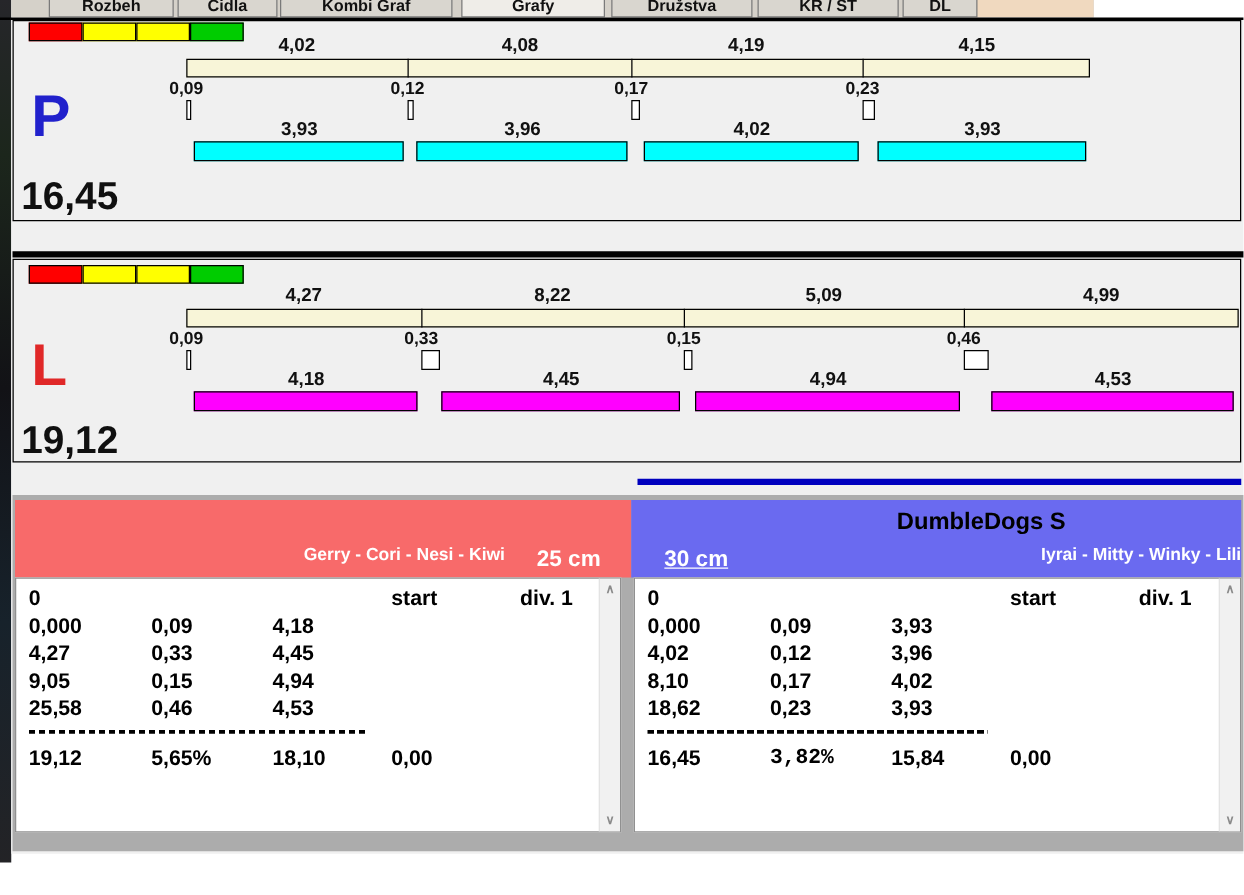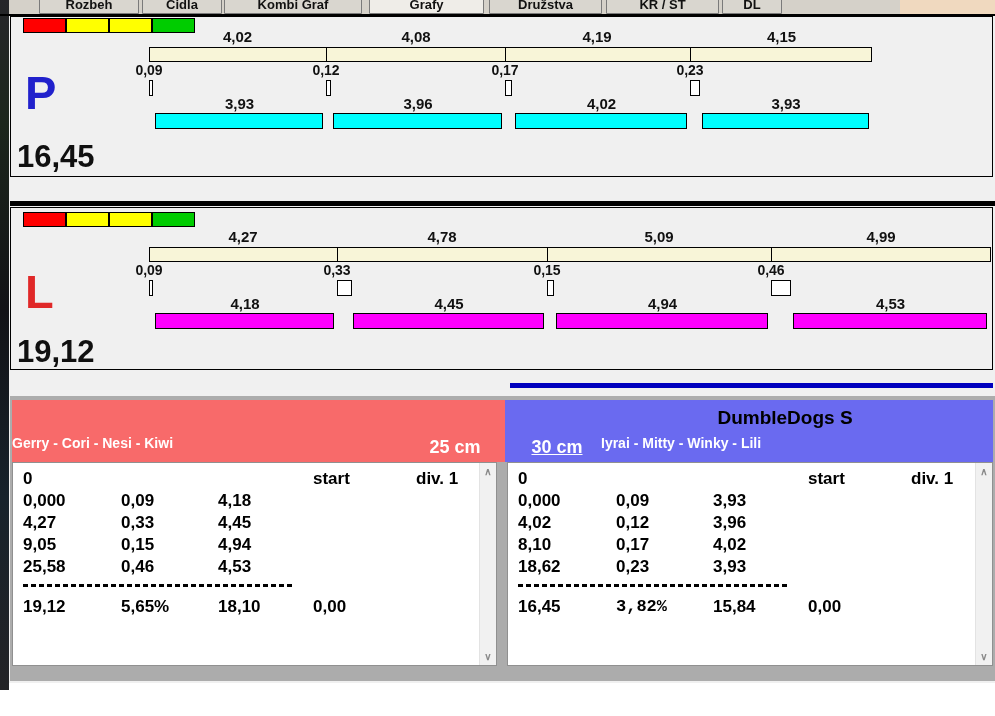--- a/index.html
+++ b/index.html
@@ -1,20 +1,20 @@
 <!DOCTYPE html>
 <html><head>
 <meta charset="utf-8">
 <style>
   html,body{margin:0;padding:0;background:#fff;}
   .screen{position:relative;width:995px;height:716px;background:#fff;overflow:hidden;
           font-family:"Liberation Sans",sans-serif;}
   .left-strip{position:absolute;left:0;top:0;width:9px;height:690px;
           background:linear-gradient(180deg,#26262a 0%,#1c261c 18%,#121216 45%,#17222b 72%,#232326 100%);}
-  .tabbar{position:absolute;left:9px;top:0;width:986px;height:14px;background:#D5D1C9;overflow:hidden;}
+  .tabbar{position:absolute;left:9px;top:0;width:866px;height:14px;background:#D5D1C9;overflow:hidden;}
   .tab{position:absolute;top:-9px;height:23px;background:#D9D6CF;border:1px solid #7a7a7a;
        border-radius:3px 3px 0 0;font:bold 13px/26px "Liberation Sans",sans-serif;
        text-align:center;color:#111;box-sizing:border-box;}
   .tab.active{background:#EFEDE8;}
   .tab-peach{position:absolute;right:0;top:0;width:95px;height:14px;background:#F0D9BF;}
   .topline{position:absolute;left:0;top:14px;width:995px;height:2px;background:#000;}
   .mainbg{position:absolute;left:9px;top:16px;width:986px;height:667px;background:#F0F0F0;}
   .panel{position:absolute;left:10px;width:983px;border:1px solid #000;background:#F0F0F0;box-sizing:border-box;}
   .light{position:absolute;width:43px;height:15px;border:1px solid #000;box-sizing:border-box;}
   .cream{position:absolute;height:15px;background:#F8F5D8;border:1px solid #000;box-sizing:border-box;}
@@ -28,21 +28,21 @@
   .total{position:absolute;font:bold 31px/31px "Liberation Sans",sans-serif;color:#101010;}
   .thick-divider{position:absolute;left:10px;top:201px;width:985px;height:5px;background:#000;}
   .blue-line{position:absolute;left:510px;top:383px;width:483px;height:5px;background:#0000BE;}
   .bottom{position:absolute;left:10px;top:396px;width:985px;height:285px;background:#ACACAC;}
   .team-header{position:absolute;top:4px;height:62px;}
   .th-left{left:2px;width:493px;}
   .th-right{left:495px;width:488px;}
   .team-name{position:absolute;top:7px;font:bold 19px/22px "Liberation Sans",sans-serif;color:#000;text-align:center;}
   .tn-left{left:0;width:392px;}
   .tn-right{left:84px;width:392px;text-align:center;}
-  .team-dogs{position:absolute;top:34px;font:bold 14px/18px "Liberation Sans",sans-serif;color:#fff;text-align:left;}
+  .team-dogs{position:absolute;top:34px;font:bold 14px/18px "Liberation Sans",sans-serif;color:#fff;text-align:right;}
   .td-left{left:0;width:392px;}
   .td-right{left:96px;width:392px;}
   .datebox{position:absolute;left:395px;top:3px;width:202px;height:31px;background:#fff;
            font:600 19px/31px "Liberation Sans",sans-serif;text-align:center;color:#000;}
   .height-badge{position:absolute;top:40px;width:100px;height:22px;
            font:bold 18px/22px "Liberation Sans",sans-serif;color:#fff;text-align:center;}
   .hb-left{left:395px;}
   .hb-right{left:497px;text-decoration:underline;}
   .rtable{position:absolute;top:66px;height:204px;background:#fff;border:1px solid #909090;box-sizing:border-box;}
   #table-left{left:2px;width:485px;}
@@ -112,21 +112,21 @@
         <div class="light" style="left: 12px; top: 4px; background: rgb(255, 0, 0);"></div>
         <div class="light" style="left: 55px; top: 4px; background: rgb(255, 255, 0);"></div>
         <div class="light" style="left: 98px; top: 4px; background: rgb(255, 255, 0);"></div>
         <div class="light" style="left: 141px; top: 4px; background: rgb(0, 204, 0);"></div>
         <div class="cream" style="left: 138px; top: 39px; width: 842px; background: rgb(248, 245, 216);"></div>
         <div class="lbl s15" style="left: 138px; top: 22px; width: 188px;">4,27</div>
         <div class="lbl s14" style="left: 108px; top: 55px; width: 60px;">0,09</div>
         <div class="rbox" style="left: 138px; top: 72px; width: 4px;"></div>
         <div class="lbl s15" style="left: 142px; top: 89px; width: 184px;">4,18</div>
         <div class="runbar" style="left: 144px; top: 105px; width: 179px; background: rgb(255, 0, 255);"></div>
-        <div class="lbl s15" style="left: 326px; top: 22px; width: 210px;">4,78</div>
+        <div class="lbl s15" style="left: 326px; top: 22px; width: 210px;">8,22</div>
         <div class="divline" style="left: 326px; top: 39px;"></div>
         <div class="lbl s14" style="left: 296px; top: 55px; width: 60px;">0,33</div>
         <div class="rbox" style="left: 326px; top: 72px; width: 15px;"></div>
         <div class="lbl s15" style="left: 340px; top: 89px; width: 196px;">4,45</div>
         <div class="runbar" style="left: 342px; top: 105px; width: 191px; background: rgb(255, 0, 255);"></div>
         <div class="lbl s15" style="left: 536px; top: 22px; width: 224px;">5,09</div>
         <div class="divline" style="left: 536px; top: 39px;"></div>
         <div class="lbl s14" style="left: 506px; top: 55px; width: 60px;">0,15</div>
         <div class="rbox" style="left: 536px; top: 72px; width: 7px;"></div>
         <div class="lbl s15" style="left: 543px; top: 89px; width: 217px;">4,94</div>

